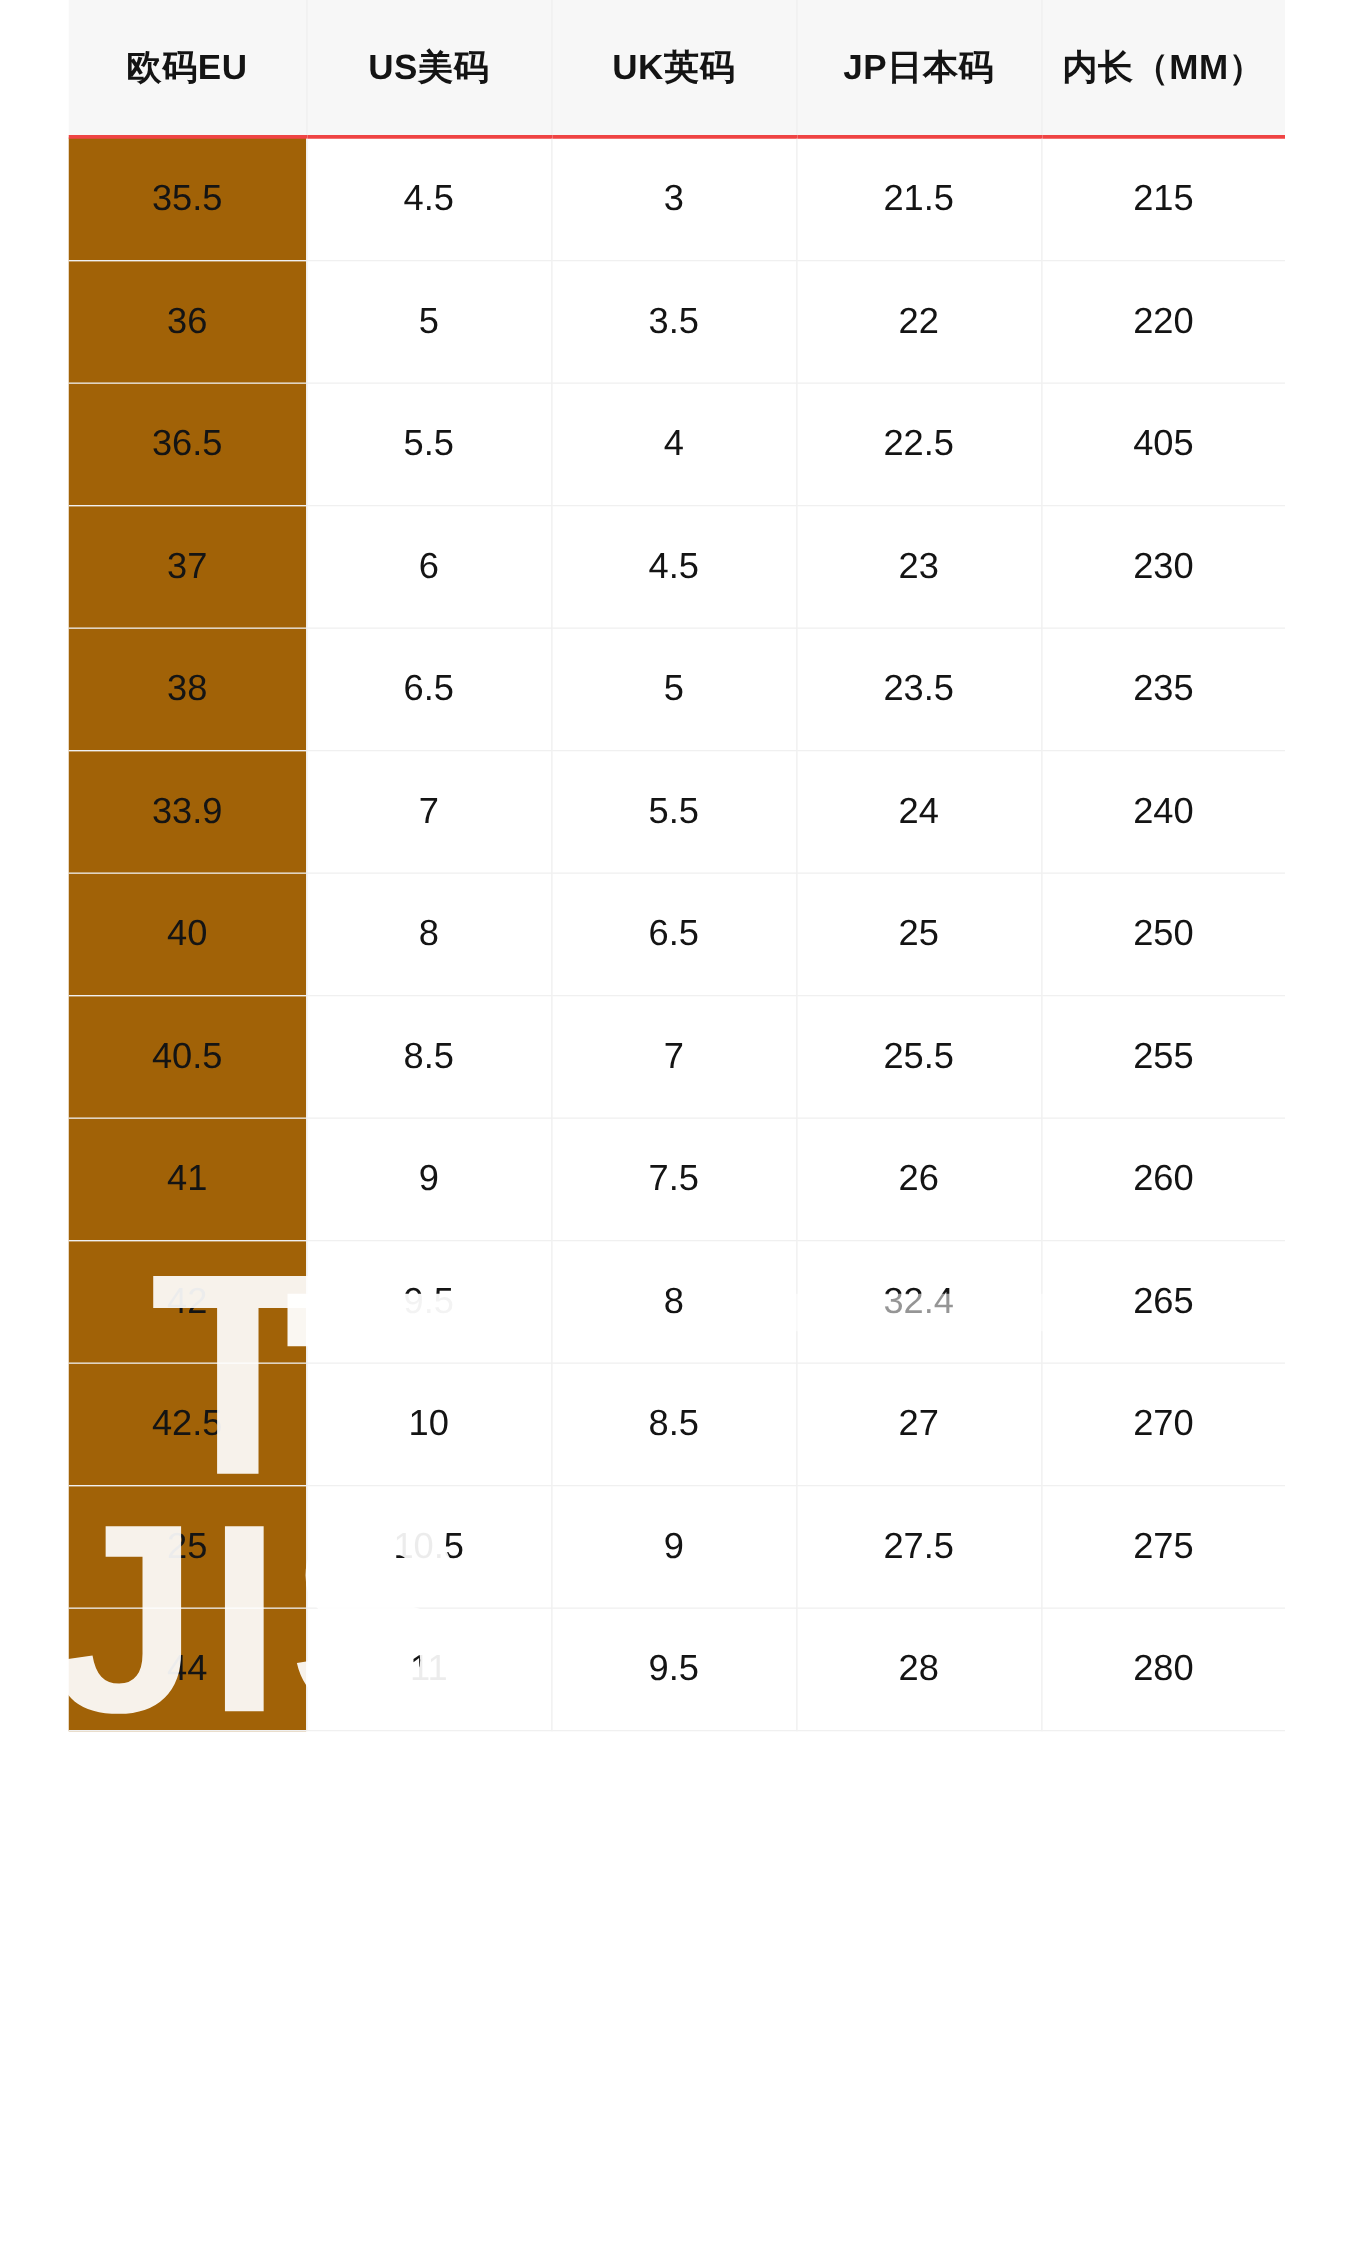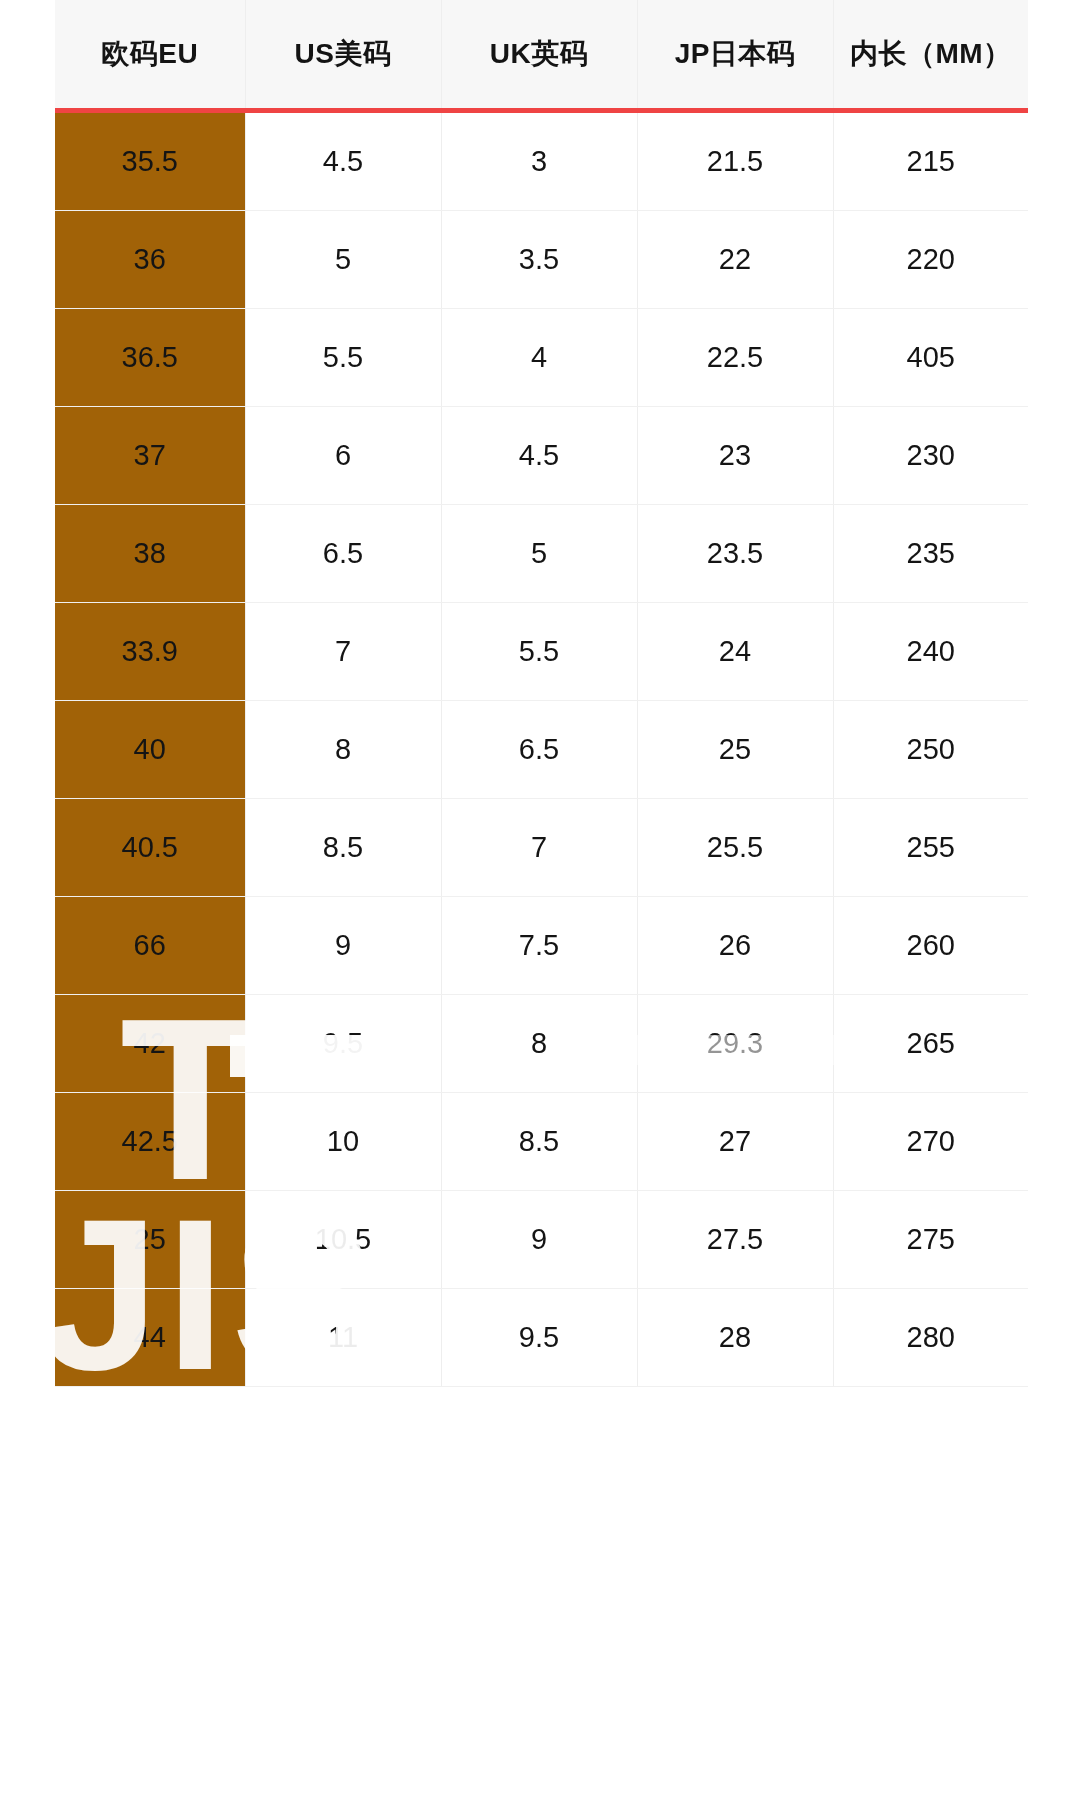--- a/index.html
+++ b/index.html
@@ -50,21 +50,21 @@
   table.size-table td:last-child {
     border-right: none;
   }
 
   table.size-table thead th {
     height: 108px;
     background: #f7f7f7;
     font-size: 28px;
     font-weight: 700;
     letter-spacing: 0.5px;
-    border-bottom: 5px solid #ef4444;
+    border-bottom: 3px solid #ef4444;
   }
 
   table.size-table tbody td {
     height: 97px;
     font-size: 29px;
     font-weight: 400;
     background: #ffffff;
   }
 
   
@@ -204,31 +204,31 @@
           <td>250</td>
         </tr>
         <tr>
           <td class="first-col">40.5</td>
           <td>8.5</td>
           <td>7</td>
           <td>25.5</td>
           <td>255</td>
         </tr>
         <tr>
-          <td class="first-col">66</td>
+          <td class="first-col">41</td>
           <td>9</td>
           <td>7.5</td>
           <td>26</td>
           <td>260</td>
         </tr>
         <tr>
           <td class="first-col">42</td>
           <td>9.5</td>
           <td>8</td>
-          <td>29.3</td>
+          <td>32.4</td>
           <td>265</td>
         </tr>
         <tr>
           <td class="first-col">42.5</td>
           <td>10</td>
           <td>8.5</td>
           <td>27</td>
           <td>270</td>
         </tr>
         <tr>

